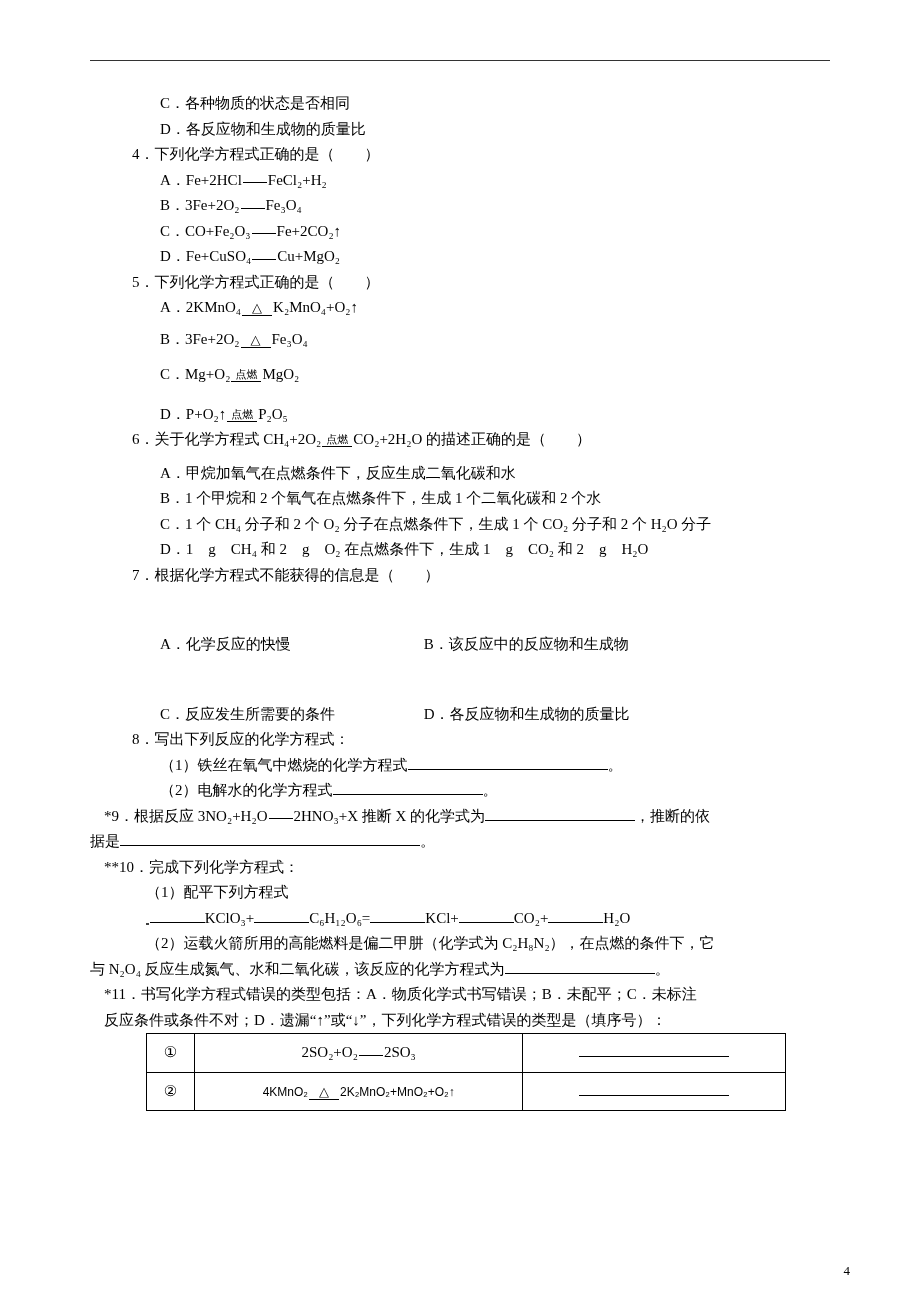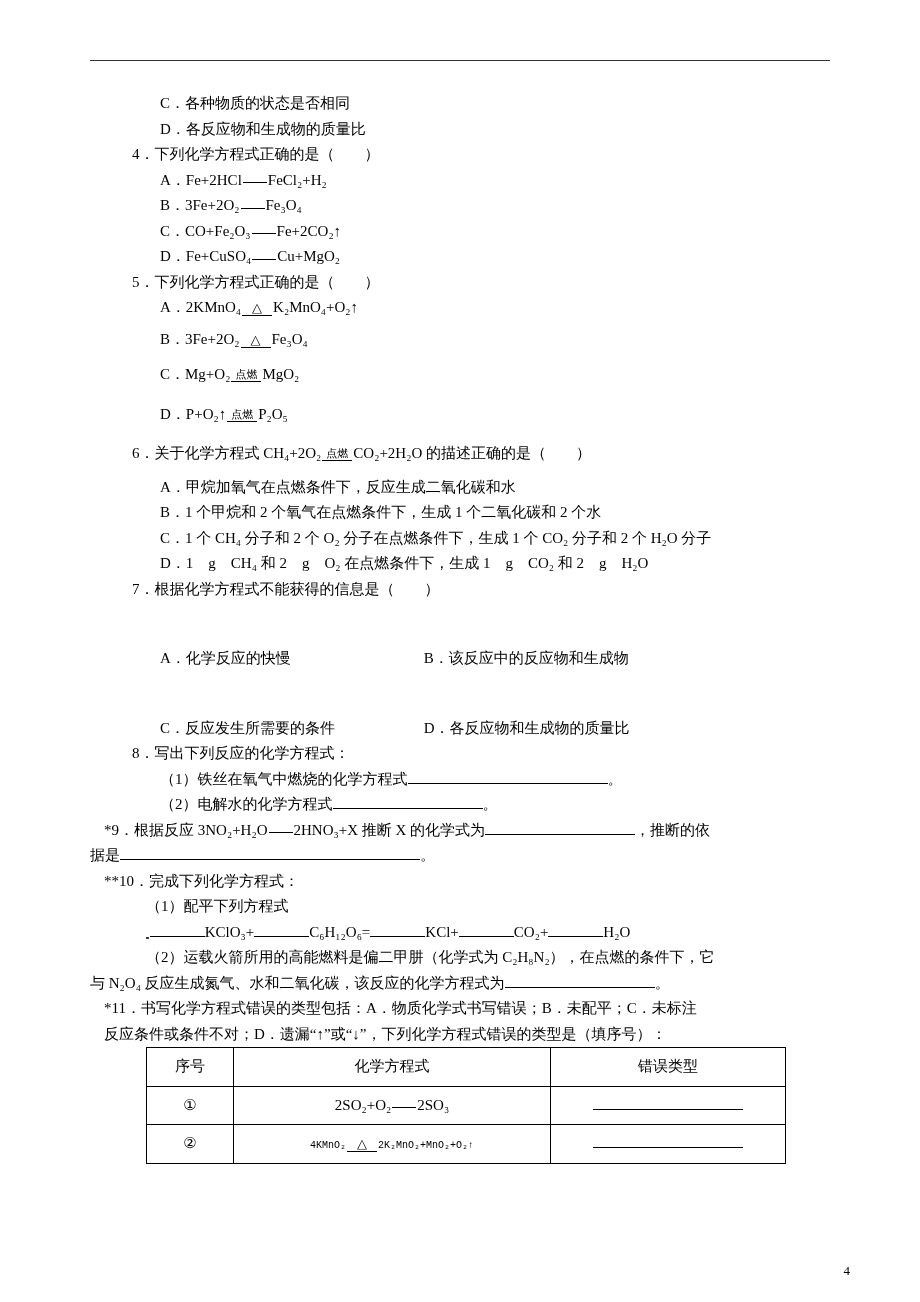--- a/index.html
+++ b/index.html
@@ -73,22 +73,22 @@
     right: 70px;
     font-size: 13px;
   }
   .q-line { padding-left: 42px; }
   .sub-line { padding-left: 56px; }
   .note-line { padding-left: 14px; }
   .u-dots {
     text-decoration: underline dotted;
   }
   .rxn-img {
-    font-family: Liberation Mono, monospace;
-    font-size: 10px;
+    font-family: Liberation Sans, sans-serif;
+    font-size: 12px;
   }
 </style>
 </head>
 <body>
 
 <hr class="hr-top">
 
 <div class="opt">C．各种物质的状态是否相同</div>
 <div class="opt">D．各反应物和生成物的质量比</div>
 
@@ -109,21 +109,21 @@
 <div class="q-line">5．下列化学方程式正确的是（　　）</div>
 <div class="opt" style="">
   <span>A．2KMnO₄</span><span class="eq-wrap"><span class="eq-top"><span class="tri">△</span></span><span class="eq-bottom-line"></span></span><span>K₂MnO₄+O₂↑</span>
 </div>
 <div class="opt" style="margin-top:6px;">
   <span>B．3Fe+2O₂</span><span class="eq-wrap"><span class="eq-top"><span class="tri">△</span></span><span class="eq-bottom-line"></span></span><span>Fe₃O₄</span>
 </div>
 <div class="opt" style="margin-top:10px;">
   <span>C．Mg+O₂</span><span class="eq-wrap"><span class="eq-top">点燃</span><span class="eq-bottom-line"></span></span><span>MgO₂</span>
 </div>
-<div class="opt" style="margin-top:14px;margin-bottom:14px;">
+<div class="opt" style="margin-top:14px;">
   <span>D．P+O₂↑</span><span class="eq-wrap"><span class="eq-top">点燃</span><span class="eq-bottom-line"></span></span><span>P₂O₅</span>
 </div>
 
 <div class="q-line" style="">
   <span>6．关于化学方程式 CH₄+2O₂</span><span class="eq-wrap"><span class="eq-top">点燃</span><span class="eq-bottom-line"></span></span><span>CO₂+2H₂O 的描述正确的是（　　）</span>
 </div>
 <div style="height:8px;"></div>
 <div class="opt">A．甲烷加氧气在点燃条件下，反应生成二氧化碳和水</div>
 <div class="opt">B．1 个甲烷和 2 个氧气在点燃条件下，生成 1 个二氧化碳和 2 个水</div>
 <div class="opt">C．1 个 CH₄ 分子和 2 个 O₂ 分子在点燃条件下，生成 1 个 CO₂ 分子和 2 个 H₂O 分子</div>
@@ -162,25 +162,20 @@
 <div class="sub-line">（2）运载火箭所用的高能燃料是偏二甲肼（化学式为 C₂H₈N₂），在点燃的条件下，它</div>
 <div>
   <span>与 N₂O₄ 反应生成氮气、水和二氧化碳，该反应的化学方程式为</span><span class="blank blank-med"></span><span>。</span>
 </div>
 
 <div class="note-line">*11．书写化学方程式错误的类型包括：A．物质化学式书写错误；B．未配平；C．未标注</div>
 <div class="note-line">反应条件或条件不对；D．遗漏“↑”或“↓”，下列化学方程式错误的类型是（填序号）：</div>
 
 <table class="err-table">
   <tbody>
-      <tr>
-    <th style="width:70px;">序号</th>
-    <th style="width:300px;">化学方程式</th>
-    <th>错误类型</th>
-  </tr>
   <tr>
     <td>①</td>
     <td>
       <span>2SO₂+O₂</span><span class="eq-wrap"><span class="eq-top" style="min-width:18px;height:2px;"></span><span class="eq-bottom-line"></span></span><span>2SO₃</span>
     </td>
     <td><span class="blank blank-med"></span></td>
   </tr>
   <tr>
     <td>②</td>
     <td>

